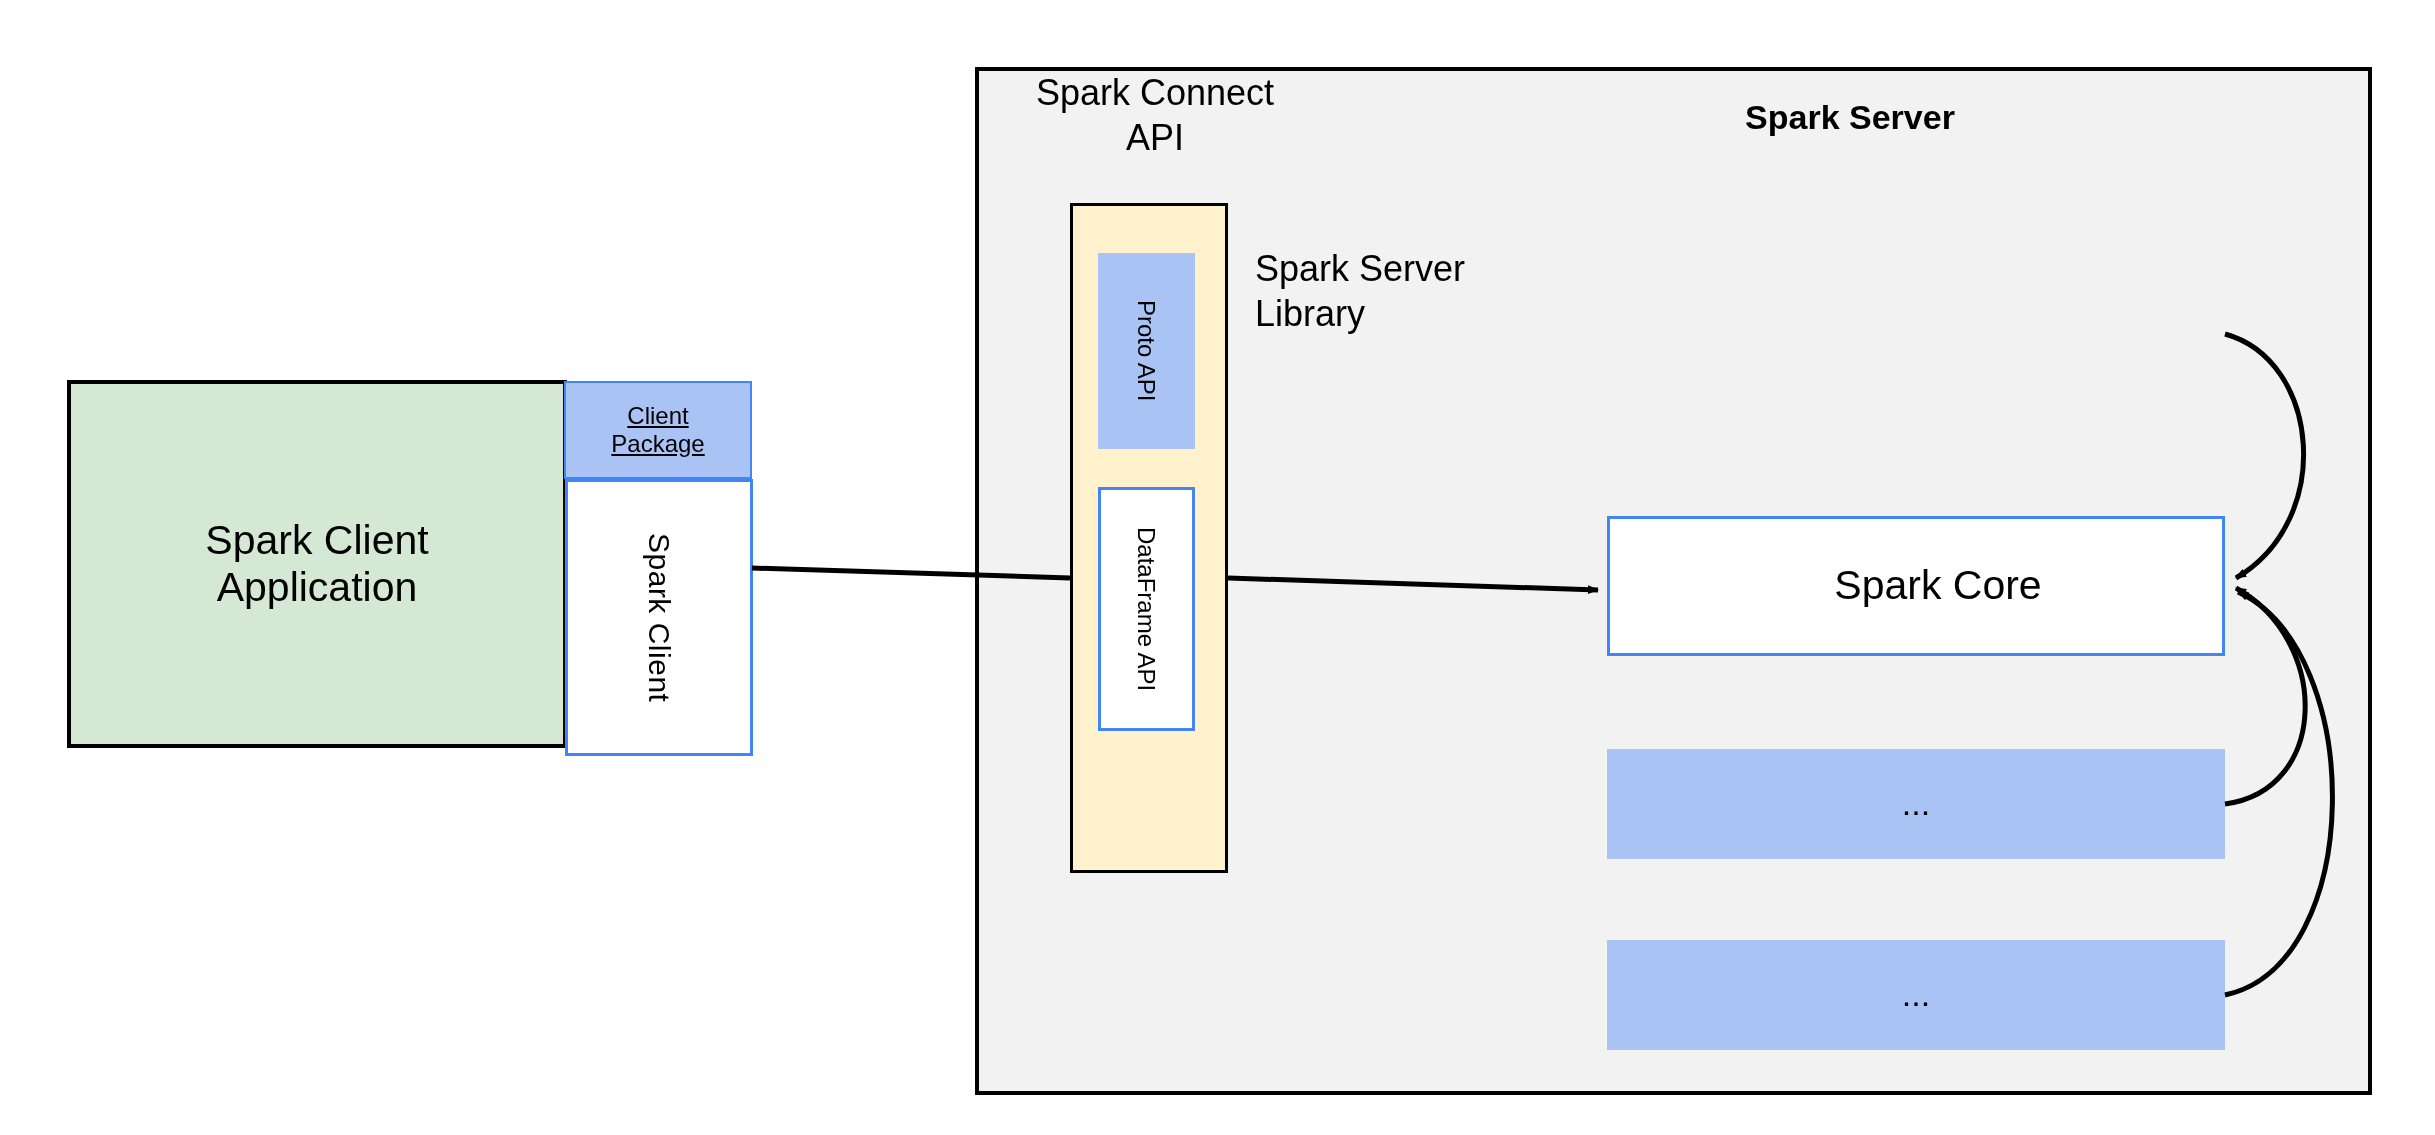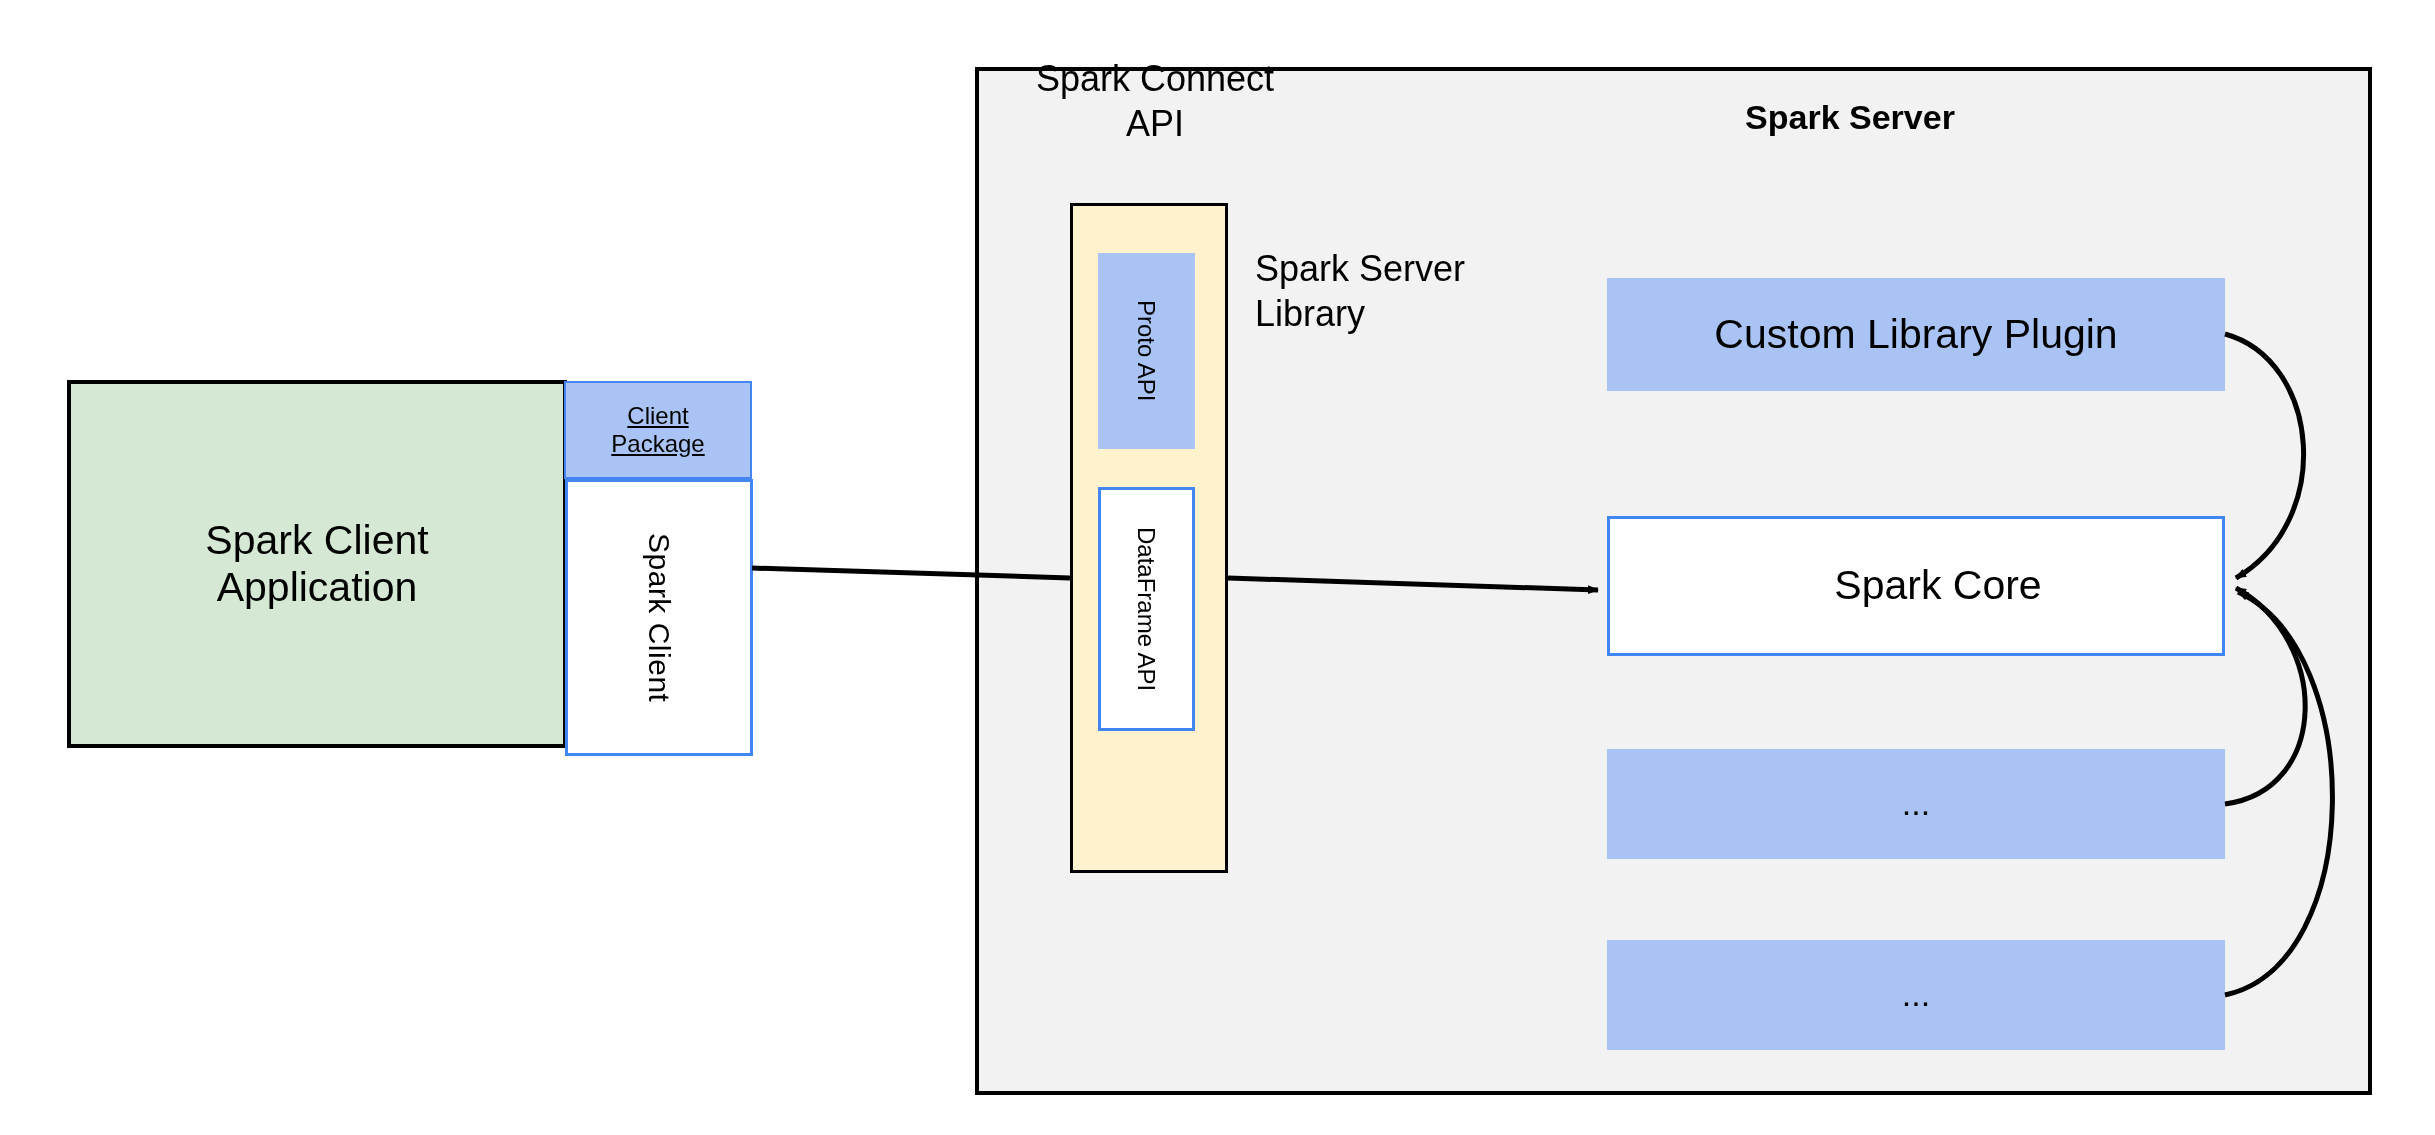--- a/index.html
+++ b/index.html
@@ -74,21 +74,21 @@
     height: 1028px;
     background: #F2F2F2;
     border: 4px solid #000000;
     box-sizing: border-box;
     position: absolute;
     z-index: 1;
   }
   #spark-connect-label {
     position: absolute;
     left: 1010px;
-    top: 56px;
+    top: 70px;
     width: 290px;
     font-size: 36px;
     text-align: center;
     line-height: 1.25;
     z-index: 4;
     white-space: pre-line;
   }
   #spark-server-title {
     position: absolute;
     left: 1650px;
@@ -227,23 +227,20 @@
   <div class="box" id="connect-column"></div>
 
   <div class="box" id="proto-api">
     <span class="vtext">Proto API</span>
   </div>
 
   <div class="box" id="dataframe-api">
     <span class="vtext">DataFrame API</span>
   </div>
 
-  <div class="box" id="custom-library-plugin">
-    <span>Custom Library Plugin</span>
-  </div>
 
   <div class="box" id="spark-core">
     <span>Spark Core</span>
   </div>
 
   <div class="box" id="filler-one">
     <span>...</span>
   </div>
 
   <div class="box" id="filler-two">

